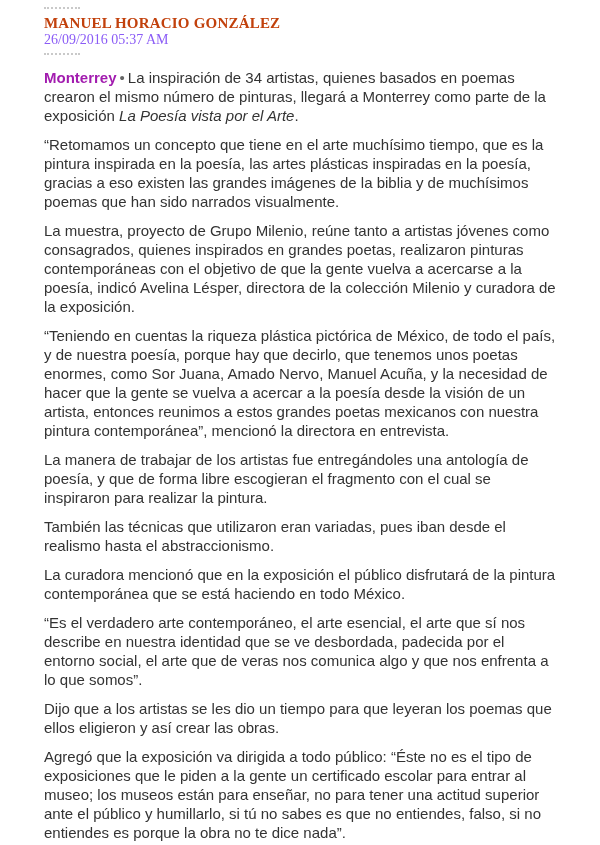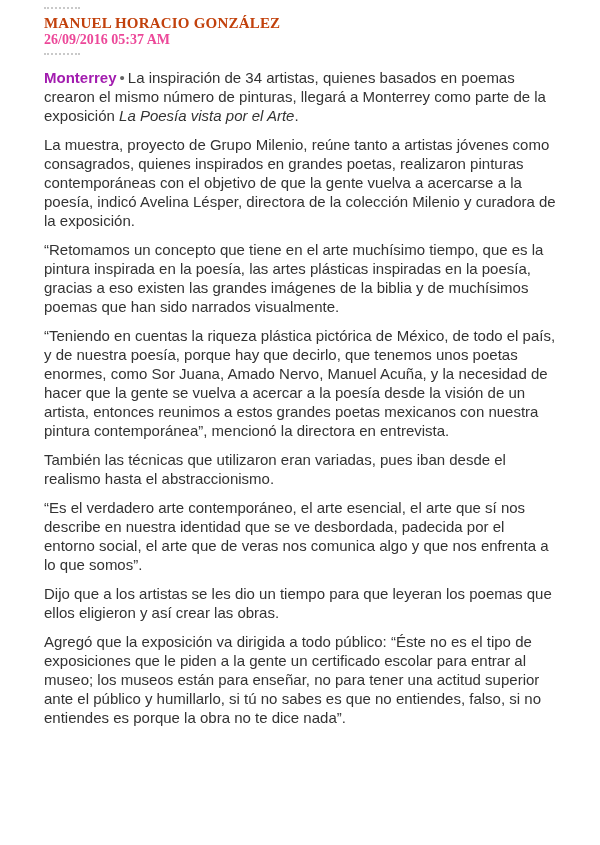--- a/index.html
+++ b/index.html
@@ -33,23 +33,23 @@
     font-weight: 700;
     line-height: 16px;
     color: #c2410c;
     text-decoration: none;
     letter-spacing: 0.2px;
     margin: 3px 0 1px 0;
   }
   .pub-date {
     font-family: "Liberation Serif", serif;
     font-size: 14px;
-    font-weight: 700;
+    font-weight: 400;
     line-height: 15px;
-    color: #ec4899;
+    color: #8b5cf6;
     margin: 0 0 6px 0;
   }
   .body-copy {
     margin-top: 13px;
   }
   .body-copy p {
     font-size: 15px;
     line-height: 19px;
     color: #333333;
     margin: 0 0 10px 0;
@@ -77,22 +77,24 @@
     <div class="dotted-divider"></div>
     <a href="#" class="byline">MANUEL HORACIO GONZÁLEZ</a>
     <div class="pub-date">26/09/2016 05:37 AM</div>
     <div class="dotted-divider"></div>
   </div>
 
   <div class="body-copy">
 
     <p class="lead"><strong>Monterrey</strong><span class="bullet">•</span><span>La inspiración de 34 artistas, quienes basados en poemas crearon el mismo número de pinturas, llegará a Monterrey como parte de la exposición</span> <em>La Poesía vista por el Arte</em><span>.</span></p>
 
+    <p>“Retomamos un concepto que tiene en el arte muchísimo tiempo, que es la pintura inspirada en la poesía, las artes plásticas inspiradas en la poesía, gracias a eso existen las grandes imágenes de la biblia y de muchísimos poemas que han sido narrados visualmente.</p>
     <p>La muestra, proyecto de Grupo Milenio,  reúne tanto a artistas jóvenes como consagrados, quienes inspirados en grandes poetas, realizaron pinturas contemporáneas con el objetivo de que la gente vuelva a acercarse a la poesía, indicó Avelina Lésper, directora de la colección Milenio y curadora de la exposición.</p>
-    <p>“Retomamos un concepto que tiene en el arte muchísimo tiempo, que es la pintura inspirada en la poesía, las artes plásticas inspiradas en la poesía, gracias a eso existen las grandes imágenes de la biblia y de muchísimos poemas que han sido narrados visualmente.</p>
     <p>“Teniendo en cuentas la riqueza plástica pictórica de México, de todo el país, y de nuestra poesía, porque hay que decirlo, que tenemos unos poetas enormes, como Sor Juana, Amado Nervo, Manuel Acuña, y la necesidad de hacer que la gente se vuelva a acercar a la poesía desde la visión de un artista, entonces reunimos a estos grandes poetas mexicanos con nuestra pintura contemporánea”, mencionó la directora en entrevista.</p>
+    <p>La manera de trabajar de los artistas fue entregándoles una antología de poesía, y que de forma libre escogieran el fragmento con el cual se inspiraron para realizar la pintura.</p>
     <p>También las técnicas que utilizaron eran variadas, pues iban desde el realismo hasta el abstraccionismo.</p>
+    <p>La curadora mencionó que en la exposición el público disfrutará de la pintura contemporánea que se está haciendo en todo México.</p>
     <p>“Es el verdadero arte contemporáneo, el arte esencial, el arte que sí nos describe en nuestra identidad que se ve desbordada, padecida por el entorno social, el arte que de veras nos comunica algo y que nos enfrenta a lo que somos”.</p>
     <p>Dijo que a los artistas se les dio un tiempo para que leyeran los poemas que ellos eligieron y así crear las obras.</p>
     <p>Agregó que la exposición va dirigida a todo público: “Éste no es el tipo de exposiciones que le piden a la gente un certificado escolar para entrar al museo; los museos están para enseñar, no para tener una actitud superior ante el público y humillarlo, si tú no sabes es que no entiendes, falso, si no entiendes es porque la obra no te dice nada”.</p>
 
   </div>
 </div>
 
 </body></html>

